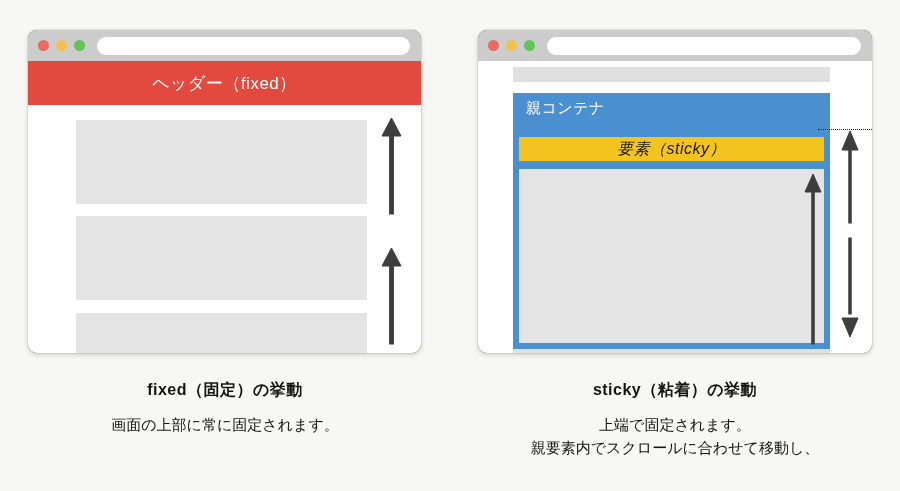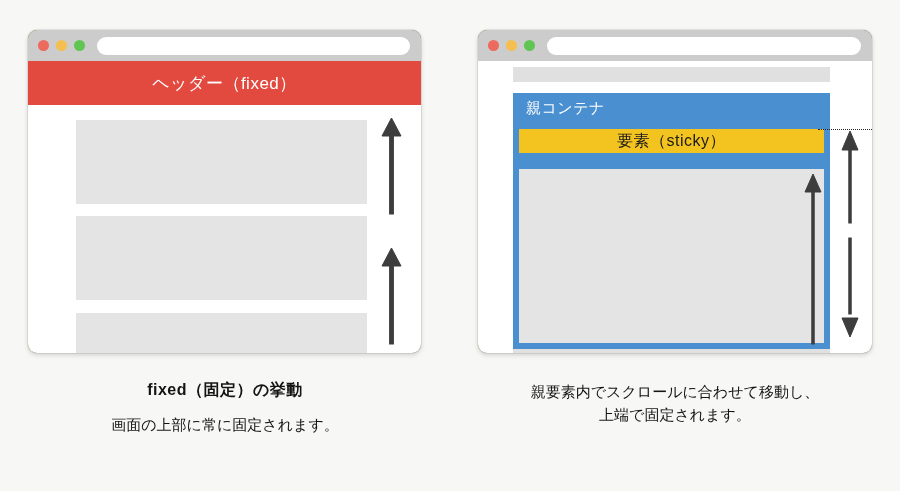--- a/index.html
+++ b/index.html
@@ -195,21 +195,21 @@
 
     <div class="viewport">
 
       <div class="bg-strip" style="left:35px; top:6px; width:317px; height:15px;"></div>
       <div class="bg-strip" style="left:35px; top:258px; width:317px; height:34px;"></div>
 
       <div class="parent-container" style="left:35px; top:32px; width:317px; height:256px;">
         <span class="parent-label">親コンテナ</span>
       </div>
 
-      <div class="sticky-el" style="left:41px; top:68px; width:305px; height:24px;">
+      <div class="sticky-el" style="left:41px; top:76px; width:305px; height:24px;font-style:italic;">
         <span>要素（sticky）</span>
       </div>
 
       <div class="inner-scroll" style="left:41px; top:108px; width:305px; height:174px;"></div>
 
       <div class="dashed-line" style="left:340px; top:68px; width:54px;"></div>
     </div>
   </div>
 
   <svg class="arrow-svg" style="left:800px; top:172px;" width="26" height="172" viewBox="0 0 26 172">
@@ -229,19 +229,20 @@
   </svg>
 
   <div class="caption" style="left:0px; top:380px; width:450px;">
     <p class="caption-title">fixed（固定）の挙動</p>
     <p class="caption-body">
       <span>画面の上部に常に固定されます。</span>
     </p>
   </div>
 
   <div class="caption" style="left:450px; top:380px; width:450px;">
+    <p class="caption-title">sticky（粘着）の挙動</p>
     <p class="caption-body">
+      <span>上端で固定されます。</span>
       <span>親要素内でスクロールに合わせて移動し、</span>
-      <span>上端で固定されます。</span>
     </p>
   </div>
 
 </div>
 
 </body></html>

